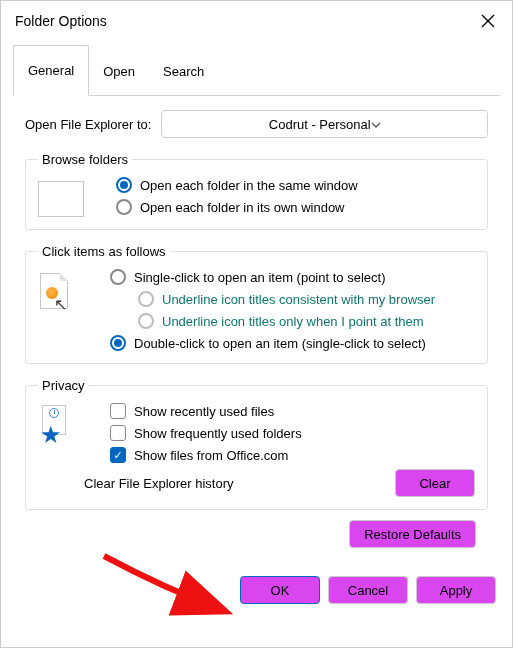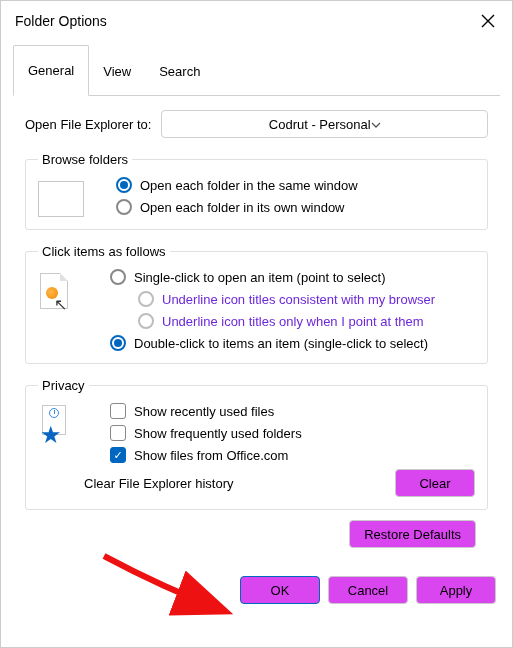--- a/index.html
+++ b/index.html
@@ -88,21 +88,21 @@
     padding: 10px 12px 12px 12px;
   }
   fieldset.group > legend {
     padding: 0 4px;
     font-size:13px;
   }
   .hbox { display:flex; gap:12px; align-items:flex-start; }
   .options { display:flex; flex-direction:column; gap:6px; flex:1; }
   .opt { display:flex; align-items:center; gap:8px; cursor:pointer;padding-left:20px; }
   .opt.indent { margin-left: 28px; }
-  .opt.disabled { color:#6d28d9; cursor:default; }
+  .opt.disabled { color:#0f766e; cursor:default; }
   .radio {
     width:16px; height:16px; border-radius:50%;
     border:2px solid #888; display:inline-flex;
     align-items:center;justify-content:center;
     flex-shrink:0;
   }
   .radio.checked { border-color:#0067c0; }
   .radio.checked::after {
     content:""; width:8px; height:8px; border-radius:50%;
     background:#0067c0;
@@ -195,21 +195,21 @@
     <span class="close">
       <svg width="14" height="14" viewBox="0 0 14 14">
           <path d="M1 1 L13 13 M13 1 L1 13" stroke="#000" stroke-width="1.4" fill="none"></path>
         </svg>
     </span>
   </div>
 
   <div class="tabs">
     <div class="tabstrip-border"></div>
     <div class="tab active"><span>General</span></div>
-    <div class="tab"><span>View</span></div>
+    <div class="tab"><span>Open</span></div>
     <div class="tab"><span>Search</span></div>
   </div>
 
   <div class="tab-content">
 
     <div class="row">
       <span class="label">Open File Explorer to:</span>
       <div class="select">
         <span>Codrut - Personal</span>
         <span class="chev">
@@ -253,21 +253,21 @@
           <label class="opt indent disabled">
             <span class="radio disabled"></span>
             <span>Underline icon titles consistent with my browser</span>
           </label>
           <label class="opt indent disabled">
             <span class="radio disabled"></span>
             <span>Underline icon titles only when I point at them</span>
           </label>
           <label class="opt">
             <span class="radio checked"></span>
-            <span>Double-click to items an item (single-click to select)</span>
+            <span>Double-click to open an item (single-click to select)</span>
           </label>
         </div>
       </div>
     </fieldset>
 
     <fieldset class="group">
       <legend>Privacy</legend>
       <div class="hbox">
         <div class="privacy-icon">
           <div class="doc">

